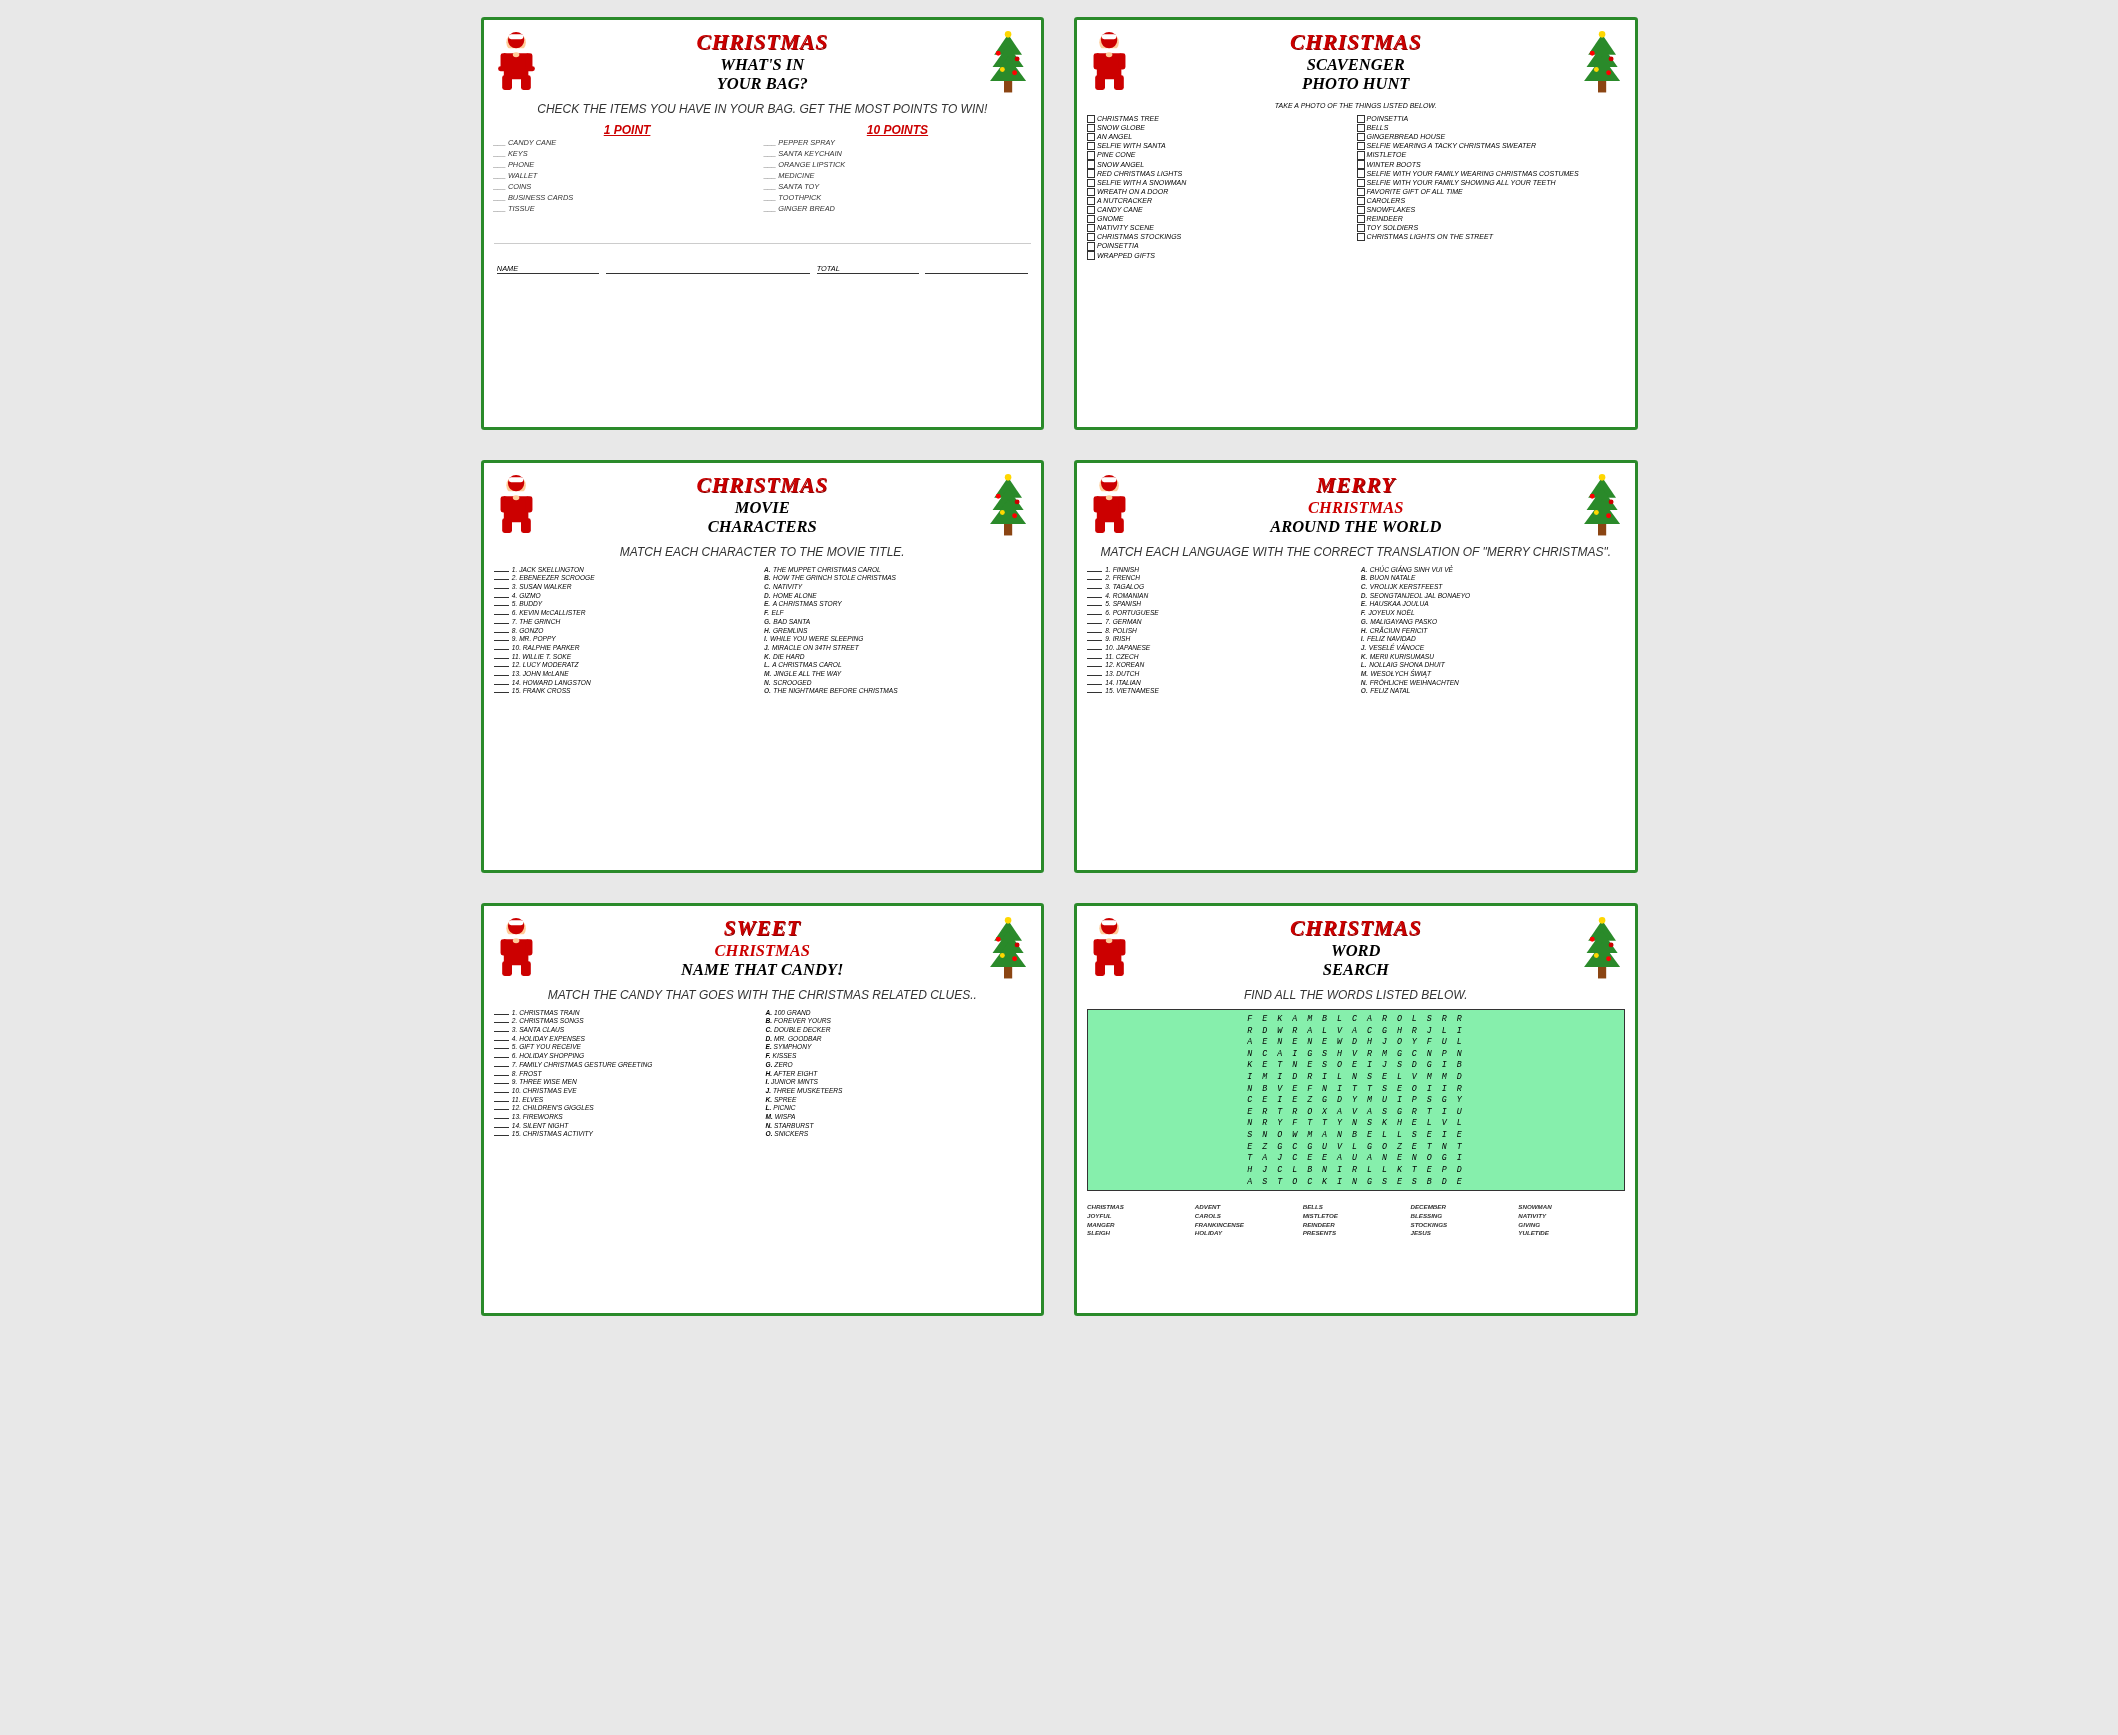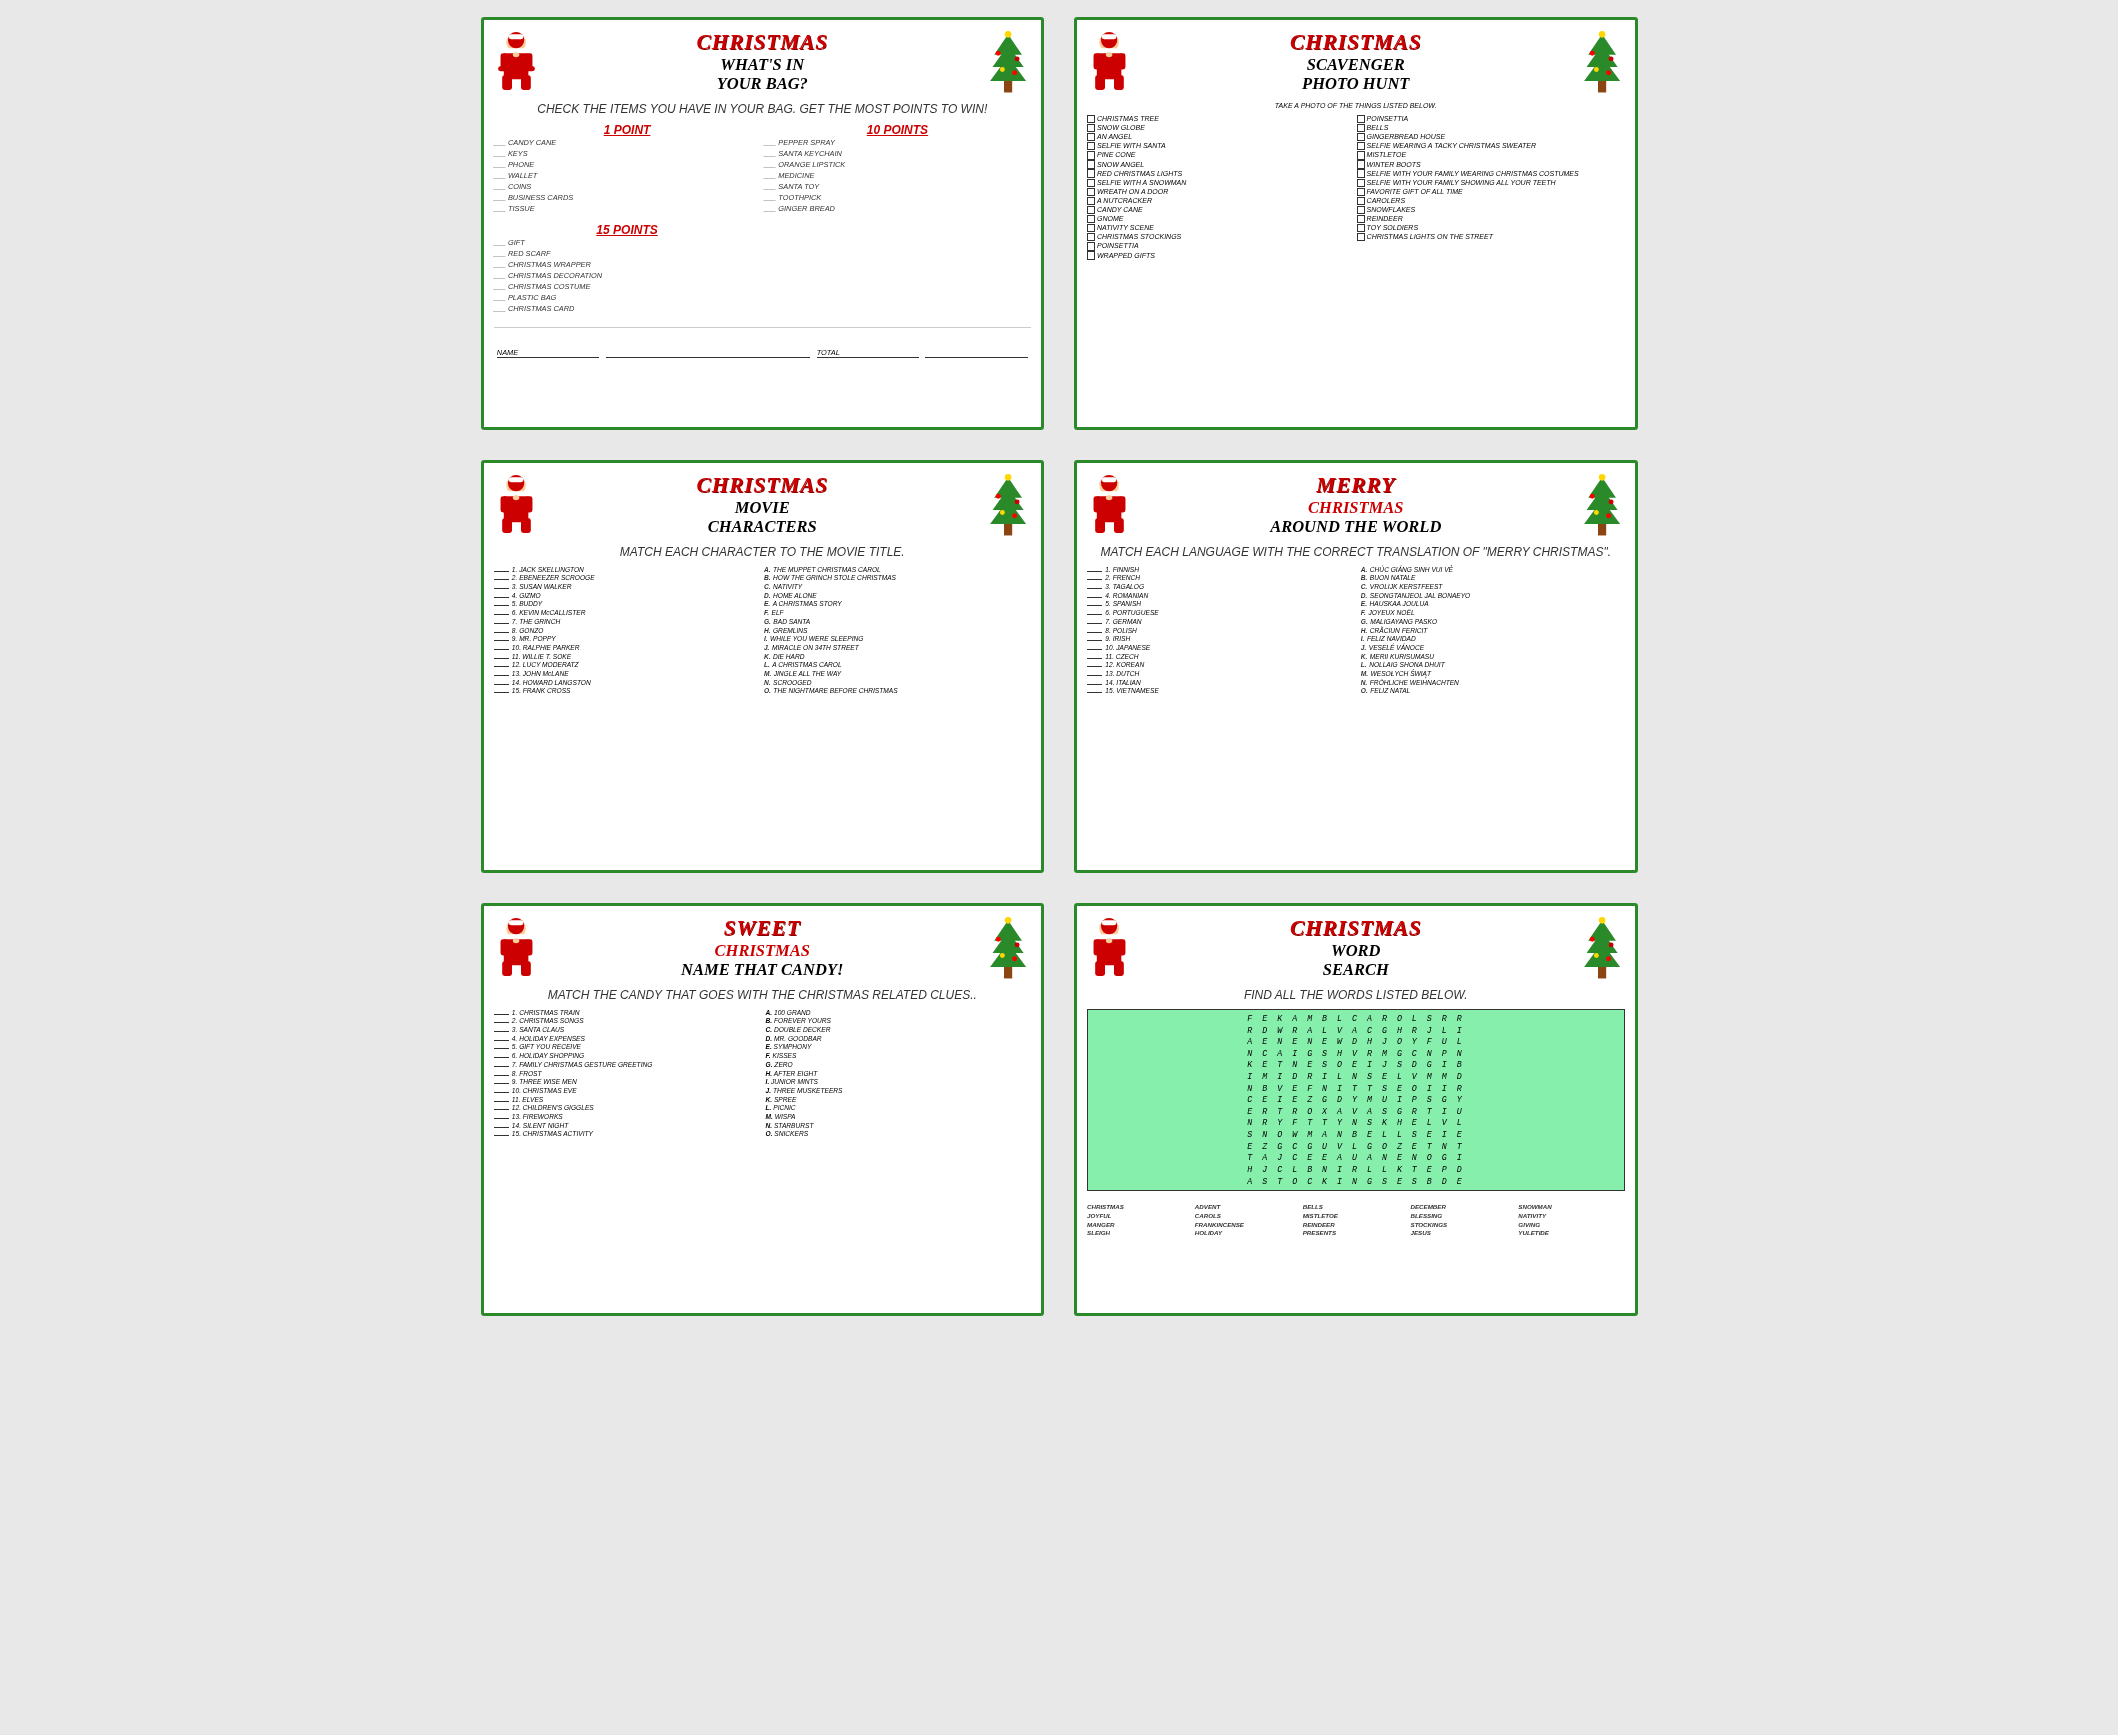--- a/index.html
+++ b/index.html
@@ -76,21 +76,21 @@
       font-size: 7.4px;
       color: #333;
       line-height: 1.5;
     }
     .point-item::before {
       content: "___ ";
     }
     .name-line {
       display: flex;
       justify-content: space-between;
-      margin-top: 7px;
+      margin-top: 24px;
       font-size: 7.4px;
       border-top: 0.8px solid #ccc;
       padding-top: 20px;
     }
     .name-line span {
       border-bottom: 0.8px solid #333;
       flex: 1;
       margin: 0 3.3px;
     }
 
@@ -243,30 +243,20 @@
       </div>
       <div class="point-section">
         <div class="point-label">10 POINTS</div>
         <div class="point-item">PEPPER SPRAY</div>
         <div class="point-item">SANTA KEYCHAIN</div>
         <div class="point-item">ORANGE LIPSTICK</div>
         <div class="point-item">MEDICINE</div>
         <div class="point-item">SANTA TOY</div>
         <div class="point-item">TOOTHPICK</div>
         <div class="point-item">GINGER BREAD</div>
-      </div>
-      <div class="point-section">
-        <div class="point-label">15 POINTS</div>
-        <div class="point-item">GIFT</div>
-        <div class="point-item">RED SCARF</div>
-        <div class="point-item">CHRISTMAS WRAPPER</div>
-        <div class="point-item">CHRISTMAS DECORATION</div>
-        <div class="point-item">CHRISTMAS COSTUME</div>
-        <div class="point-item">PLASTIC BAG</div>
-        <div class="point-item">CHRISTMAS CARD</div>
       </div>
     </div>
     <div class="name-line">
       <span>NAME</span>
       <span style="flex:2"></span>
       <span>TOTAL</span>
       <span></span>
     </div>
   </div>
 

